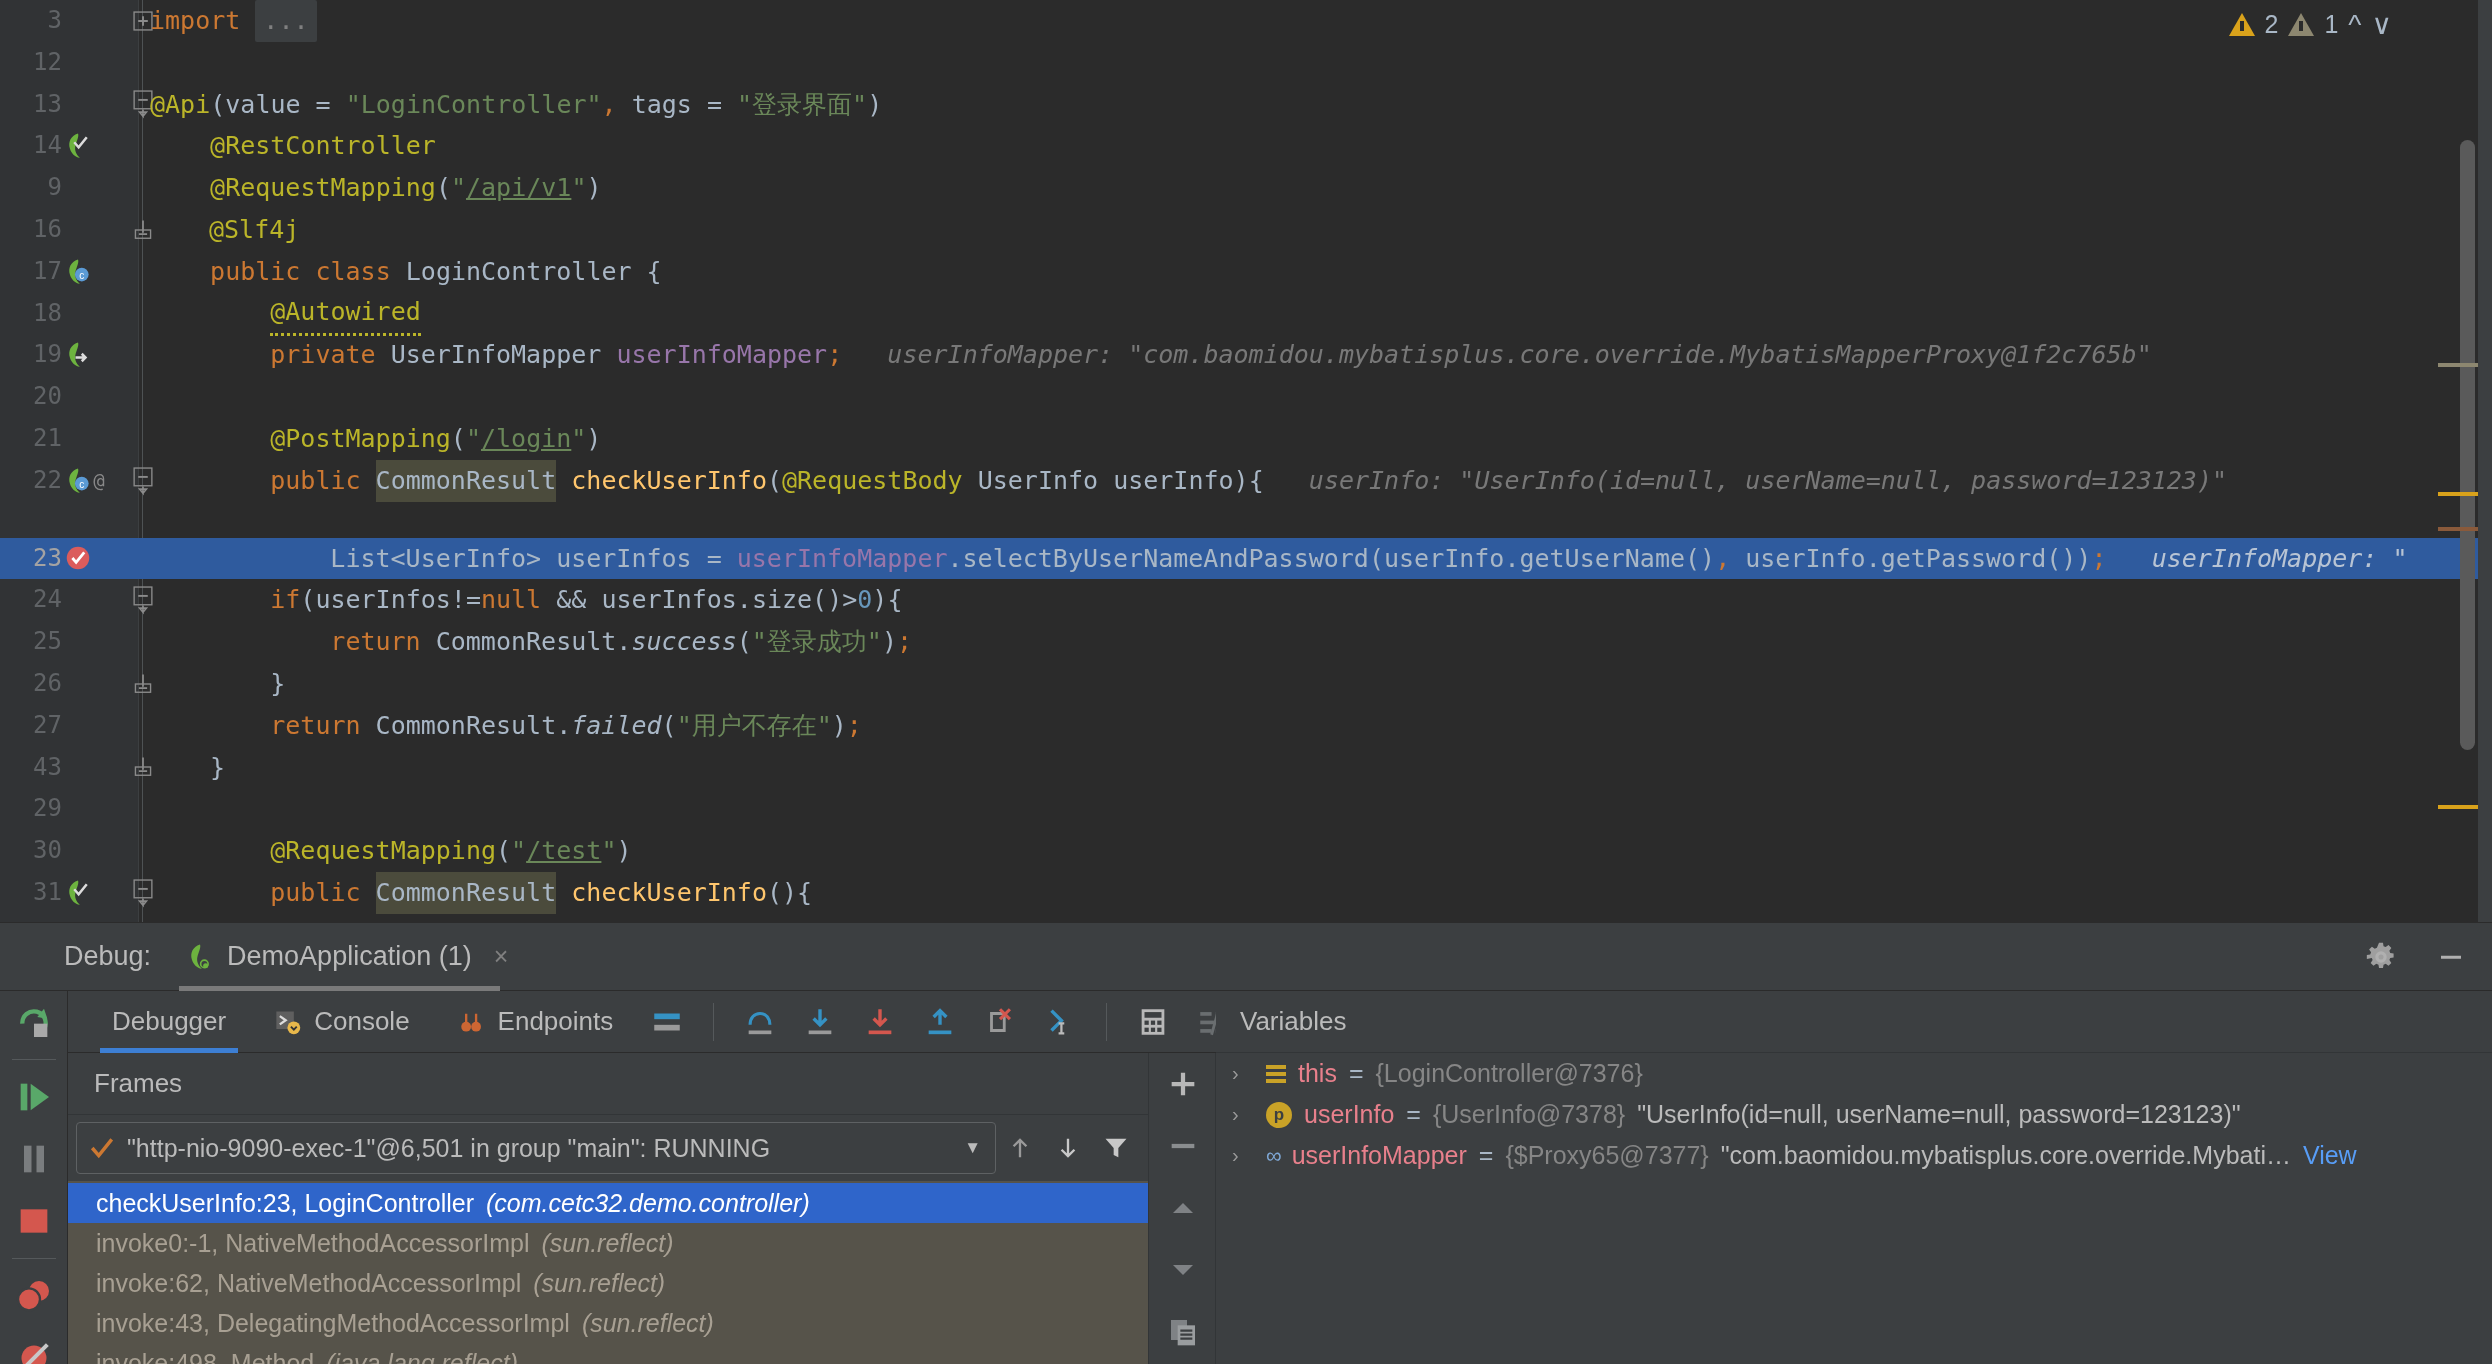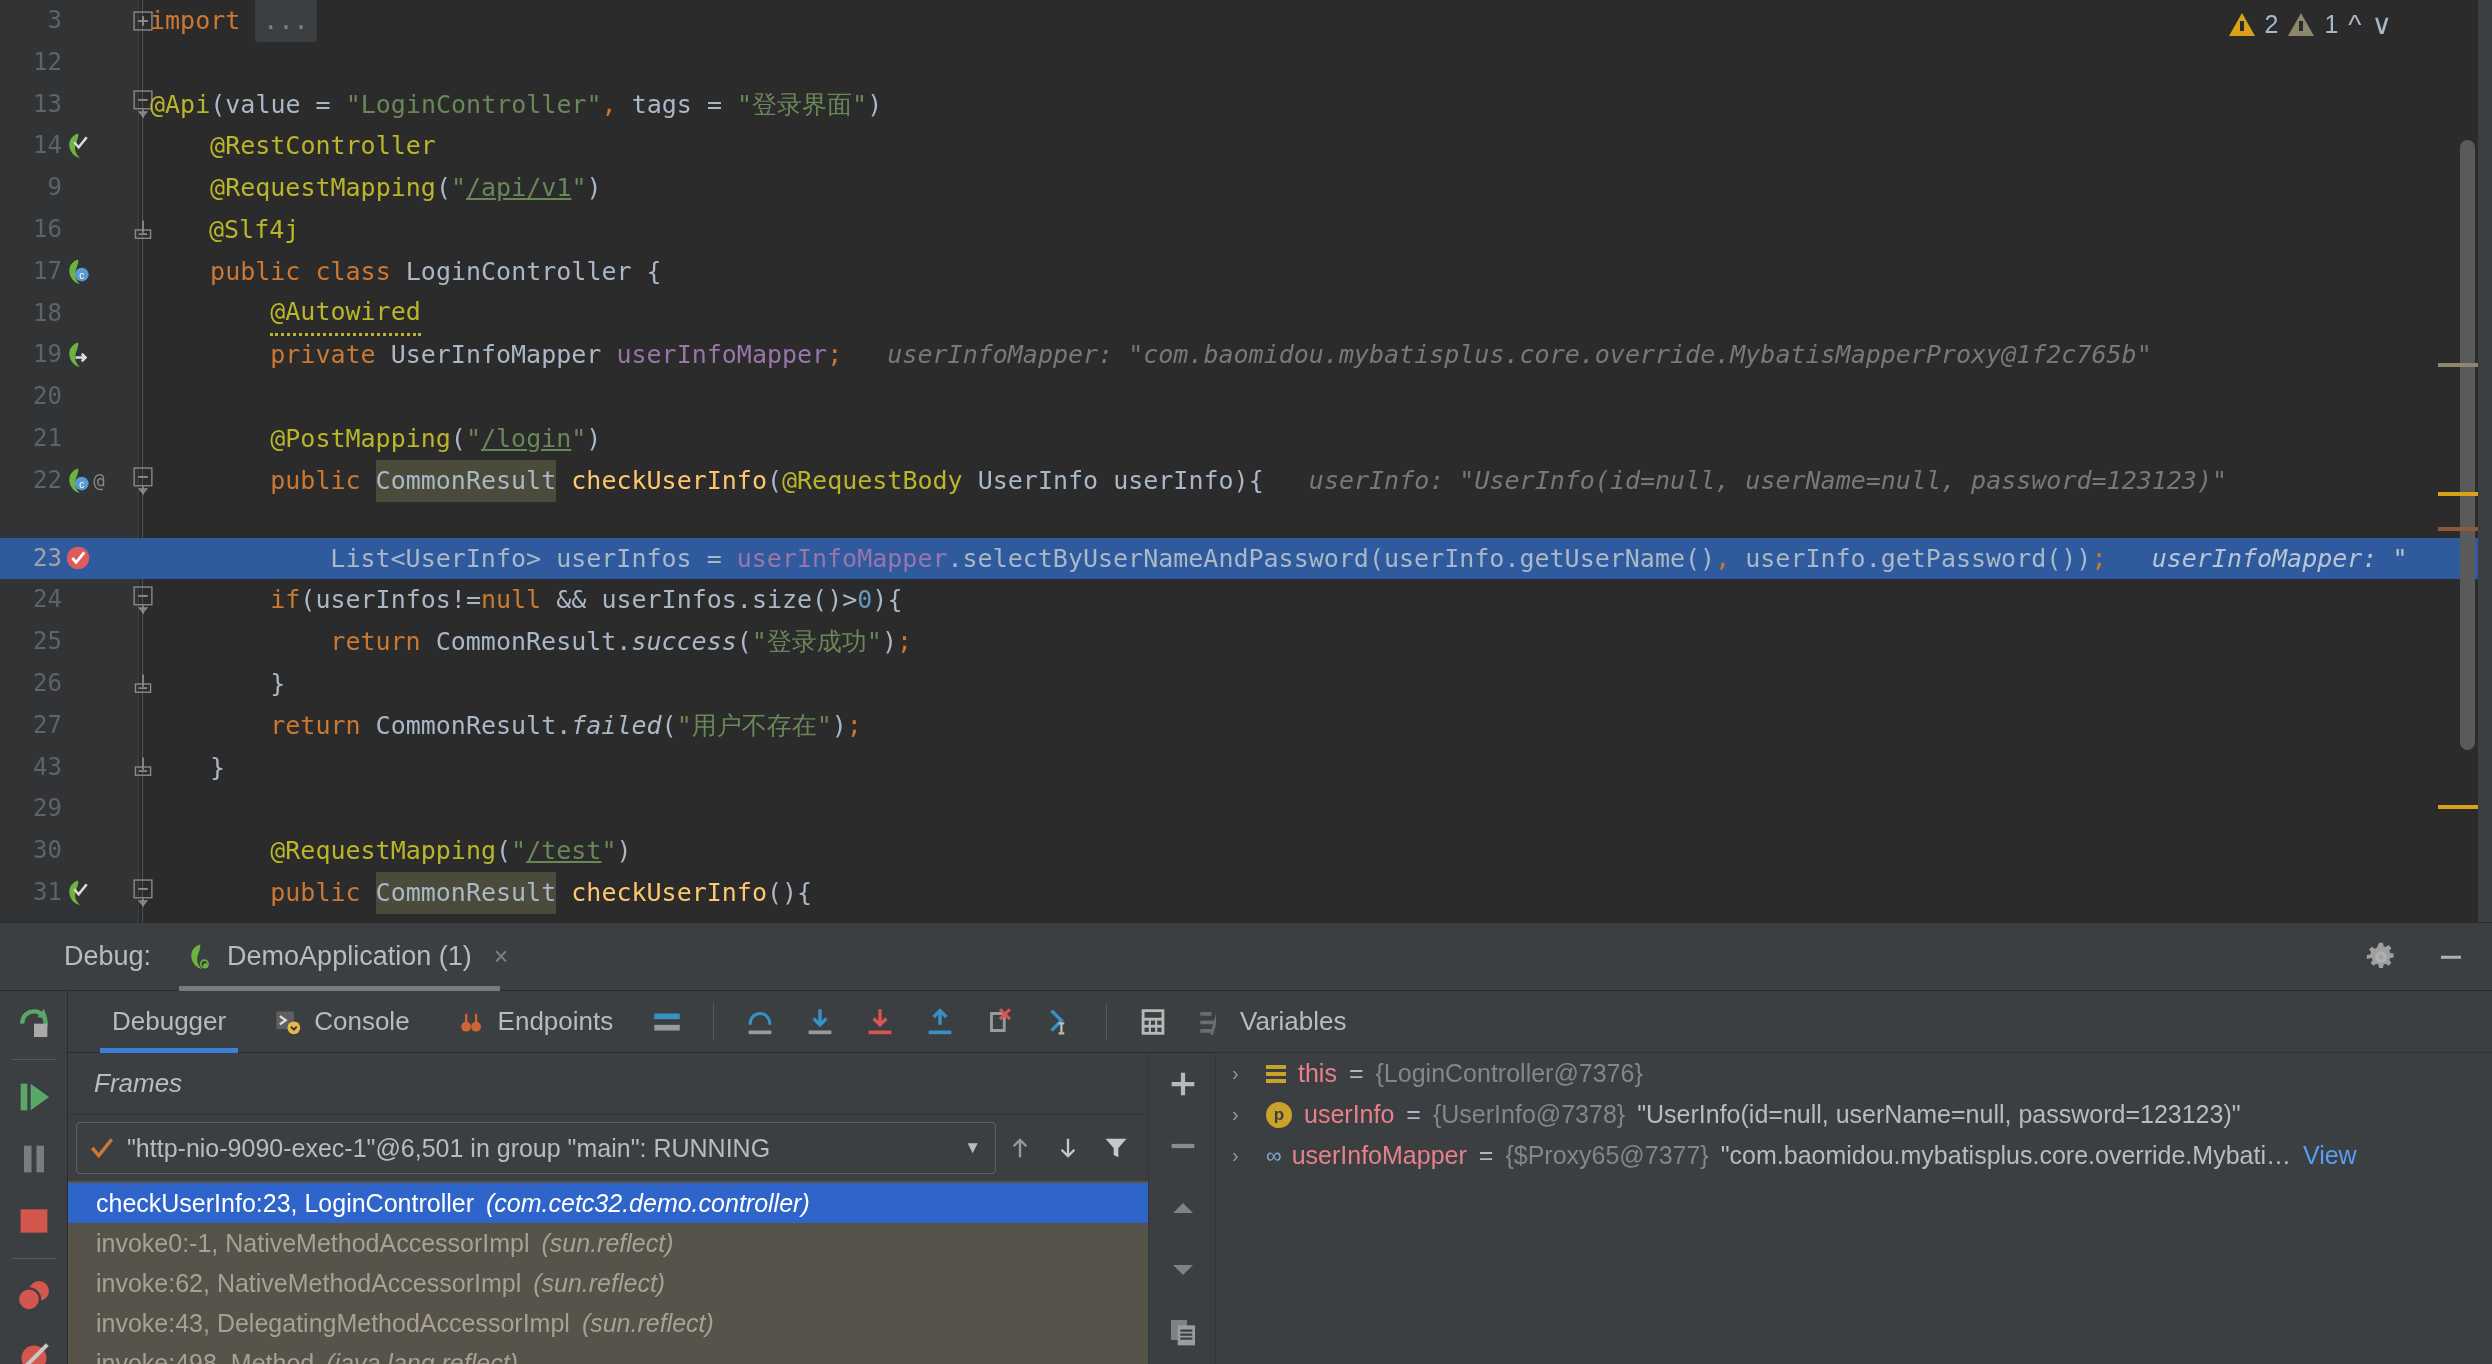--- a/index.html
+++ b/index.html
@@ -178,21 +178,21 @@
   }
   .rail-sep { width: 44px; height: 1px; background: #55595b; margin: 6px auto; }
 
   
   #frames-pane {
     position: absolute; left: 68px; top: 130px; width: 1080px; bottom: 0;
     background: #3c3f41;
   }
   #frames-title {
     height: 62px; display: flex; align-items: center; padding-left: 26px;
-    color: #bbbbbb; font-size: 26px; border-bottom: 1px solid #323537; font-style: italic;
+    color: #bbbbbb; font-size: 26px; border-bottom: 1px solid #323537;
   }
   #thread-row {
     height: 66px; display: flex; align-items: center; padding: 0 8px;
   }
   #thread-combo {
     flex: 1; height: 52px; border: 1px solid #5e6163; border-radius: 4px;
     display: flex; align-items: center; padding: 0 12px; gap: 12px;
     background: #3c3f41; position: relative;
   }
   #thread-text { color: #bbbbbb; font-size: 25px; white-space: nowrap; }

